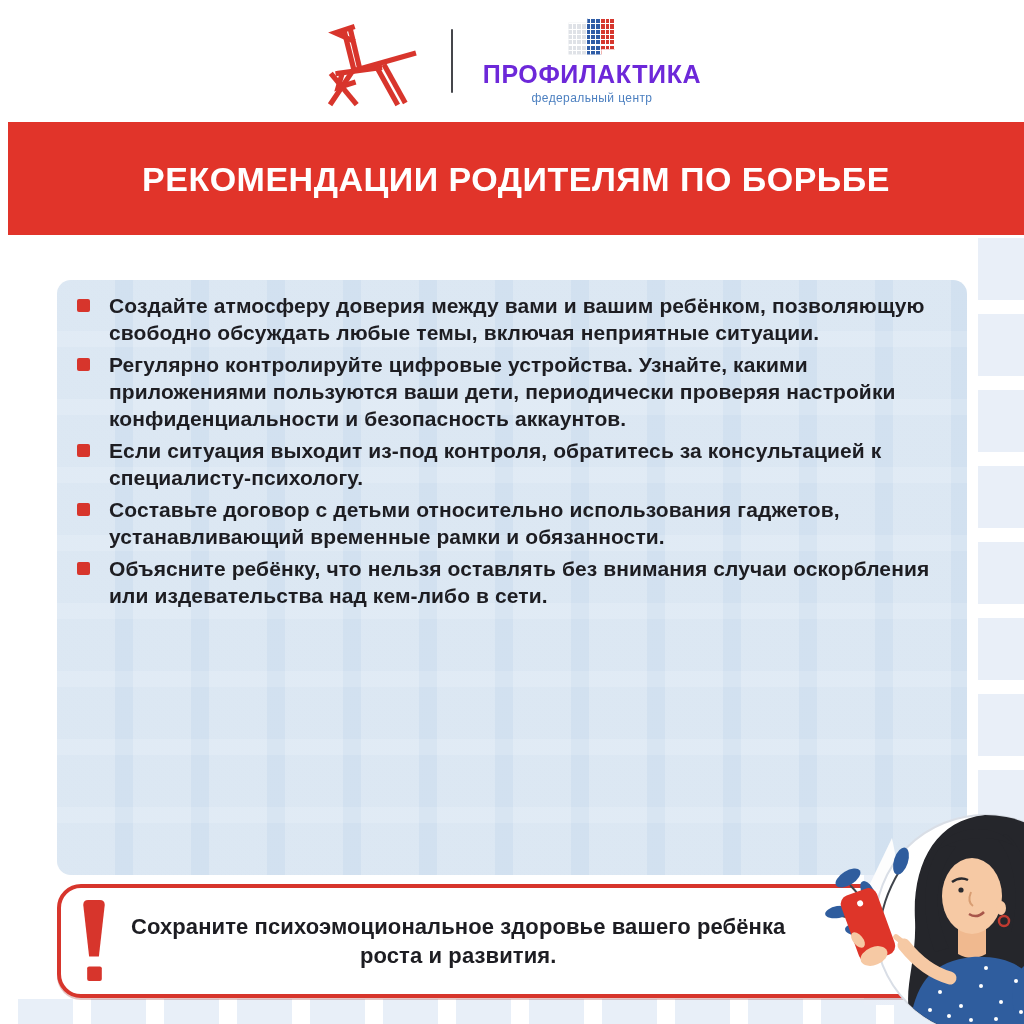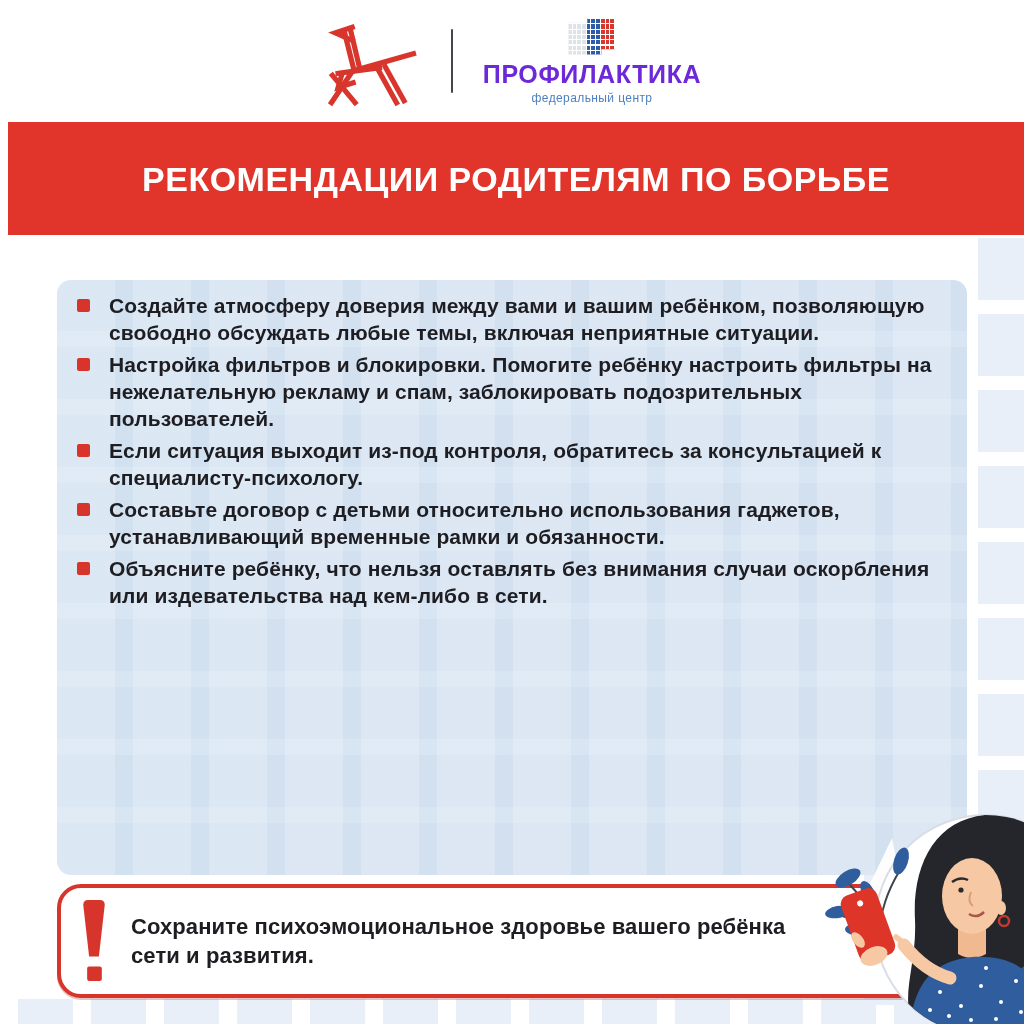--- a/index.html
+++ b/index.html
@@ -77,21 +77,21 @@
   .rec-text {
     font-size:21px; font-weight:700; color:#1d1d22; line-height:27px;
     letter-spacing:.1px;
   }
 
   
   .note-box {
     position:absolute; left:57px; top:884px; width:908px; height:114px;
     background:#ffffff; border:4px solid #d7352c; border-radius:24px; z-index:2;
     box-shadow:0 2px 0 rgba(150,25,18,.25);
-    display:flex; align-items:center;
+    display:flex; align-items:center;text-align:center;
   }
   .excl-icon { width:30px; height:82px; margin-left:18px; flex:0 0 30px; }
   .note-text { margin-left:22px; }
   .note-line {
     font-size:22px; font-weight:700; color:#1d1d22; line-height:29px;
     letter-spacing:.1px; white-space:nowrap;
   }
 
   
   .illustration { position:absolute; left:820px; top:790px; width:204px; height:234px; z-index:3; }
@@ -133,25 +133,25 @@
     </div>
 
   <div class="rec-box">
     <ul class="rec-list">
 
         <li class="rec-item">
           <span class="bullet"></span>
           <span class="rec-text">Создайте атмосферу доверия между вами и вашим ребёнком, позволяющую свободно обсуждать любые темы, включая неприятные ситуации.</span>
         </li>
 
-
-        <li class="rec-item">
-          <span class="bullet"></span>
-          <span class="rec-text">Настройка фильтров и блокировки. Помогите ребёнку настроить фильтры на нежелательную рекламу и спам, заблокировать подозрительных пользователей.</span>
-        </li>
+        <li class="rec-item">
+          <span class="bullet"></span>
+          <span class="rec-text">Регулярно контролируйте цифровые устройства. Узнайте, какими приложениями пользуются ваши дети, периодически проверяя настройки конфиденциальности и безопасность аккаунтов.</span>
+        </li>
+
 
 
         <li class="rec-item">
           <span class="bullet"></span>
           <span class="rec-text">Если ситуация выходит из-под контроля, обратитесь за консультацией к специалисту-психологу.</span>
         </li>
 
         <li class="rec-item">
           <span class="bullet"></span>
           <span class="rec-text">Составьте договор с детьми относительно использования гаджетов, устанавливающий временные рамки и обязанности.</span>
@@ -168,21 +168,21 @@
   <div class="note-box">
     <svg class="excl-icon" viewBox="0 0 30 84">
       <path d="M4,5 Q4,0 9,0 L21,0 Q26,0 26,5 L20,58 L10,58 Z" fill="#d7352c"></path>
       <rect x="8" y="68" width="15" height="15" rx="2" fill="#d7352c"></rect>
     </svg>
     <div class="note-text">
 
         <div class="note-line">Сохраните психоэмоциональное здоровье вашего ребёнка</div>
 
 
-        <div class="note-line">сети и развития.</div>
+        <div class="note-line">роста и развития.</div>
       </div>
   </div>
 
   <svg class="illustration" viewBox="0 0 204 234">
     <defs>
       <clipPath id="circ">
           <circle cx="165" cy="135" r="110"></circle>
         </clipPath>
     </defs>
 

